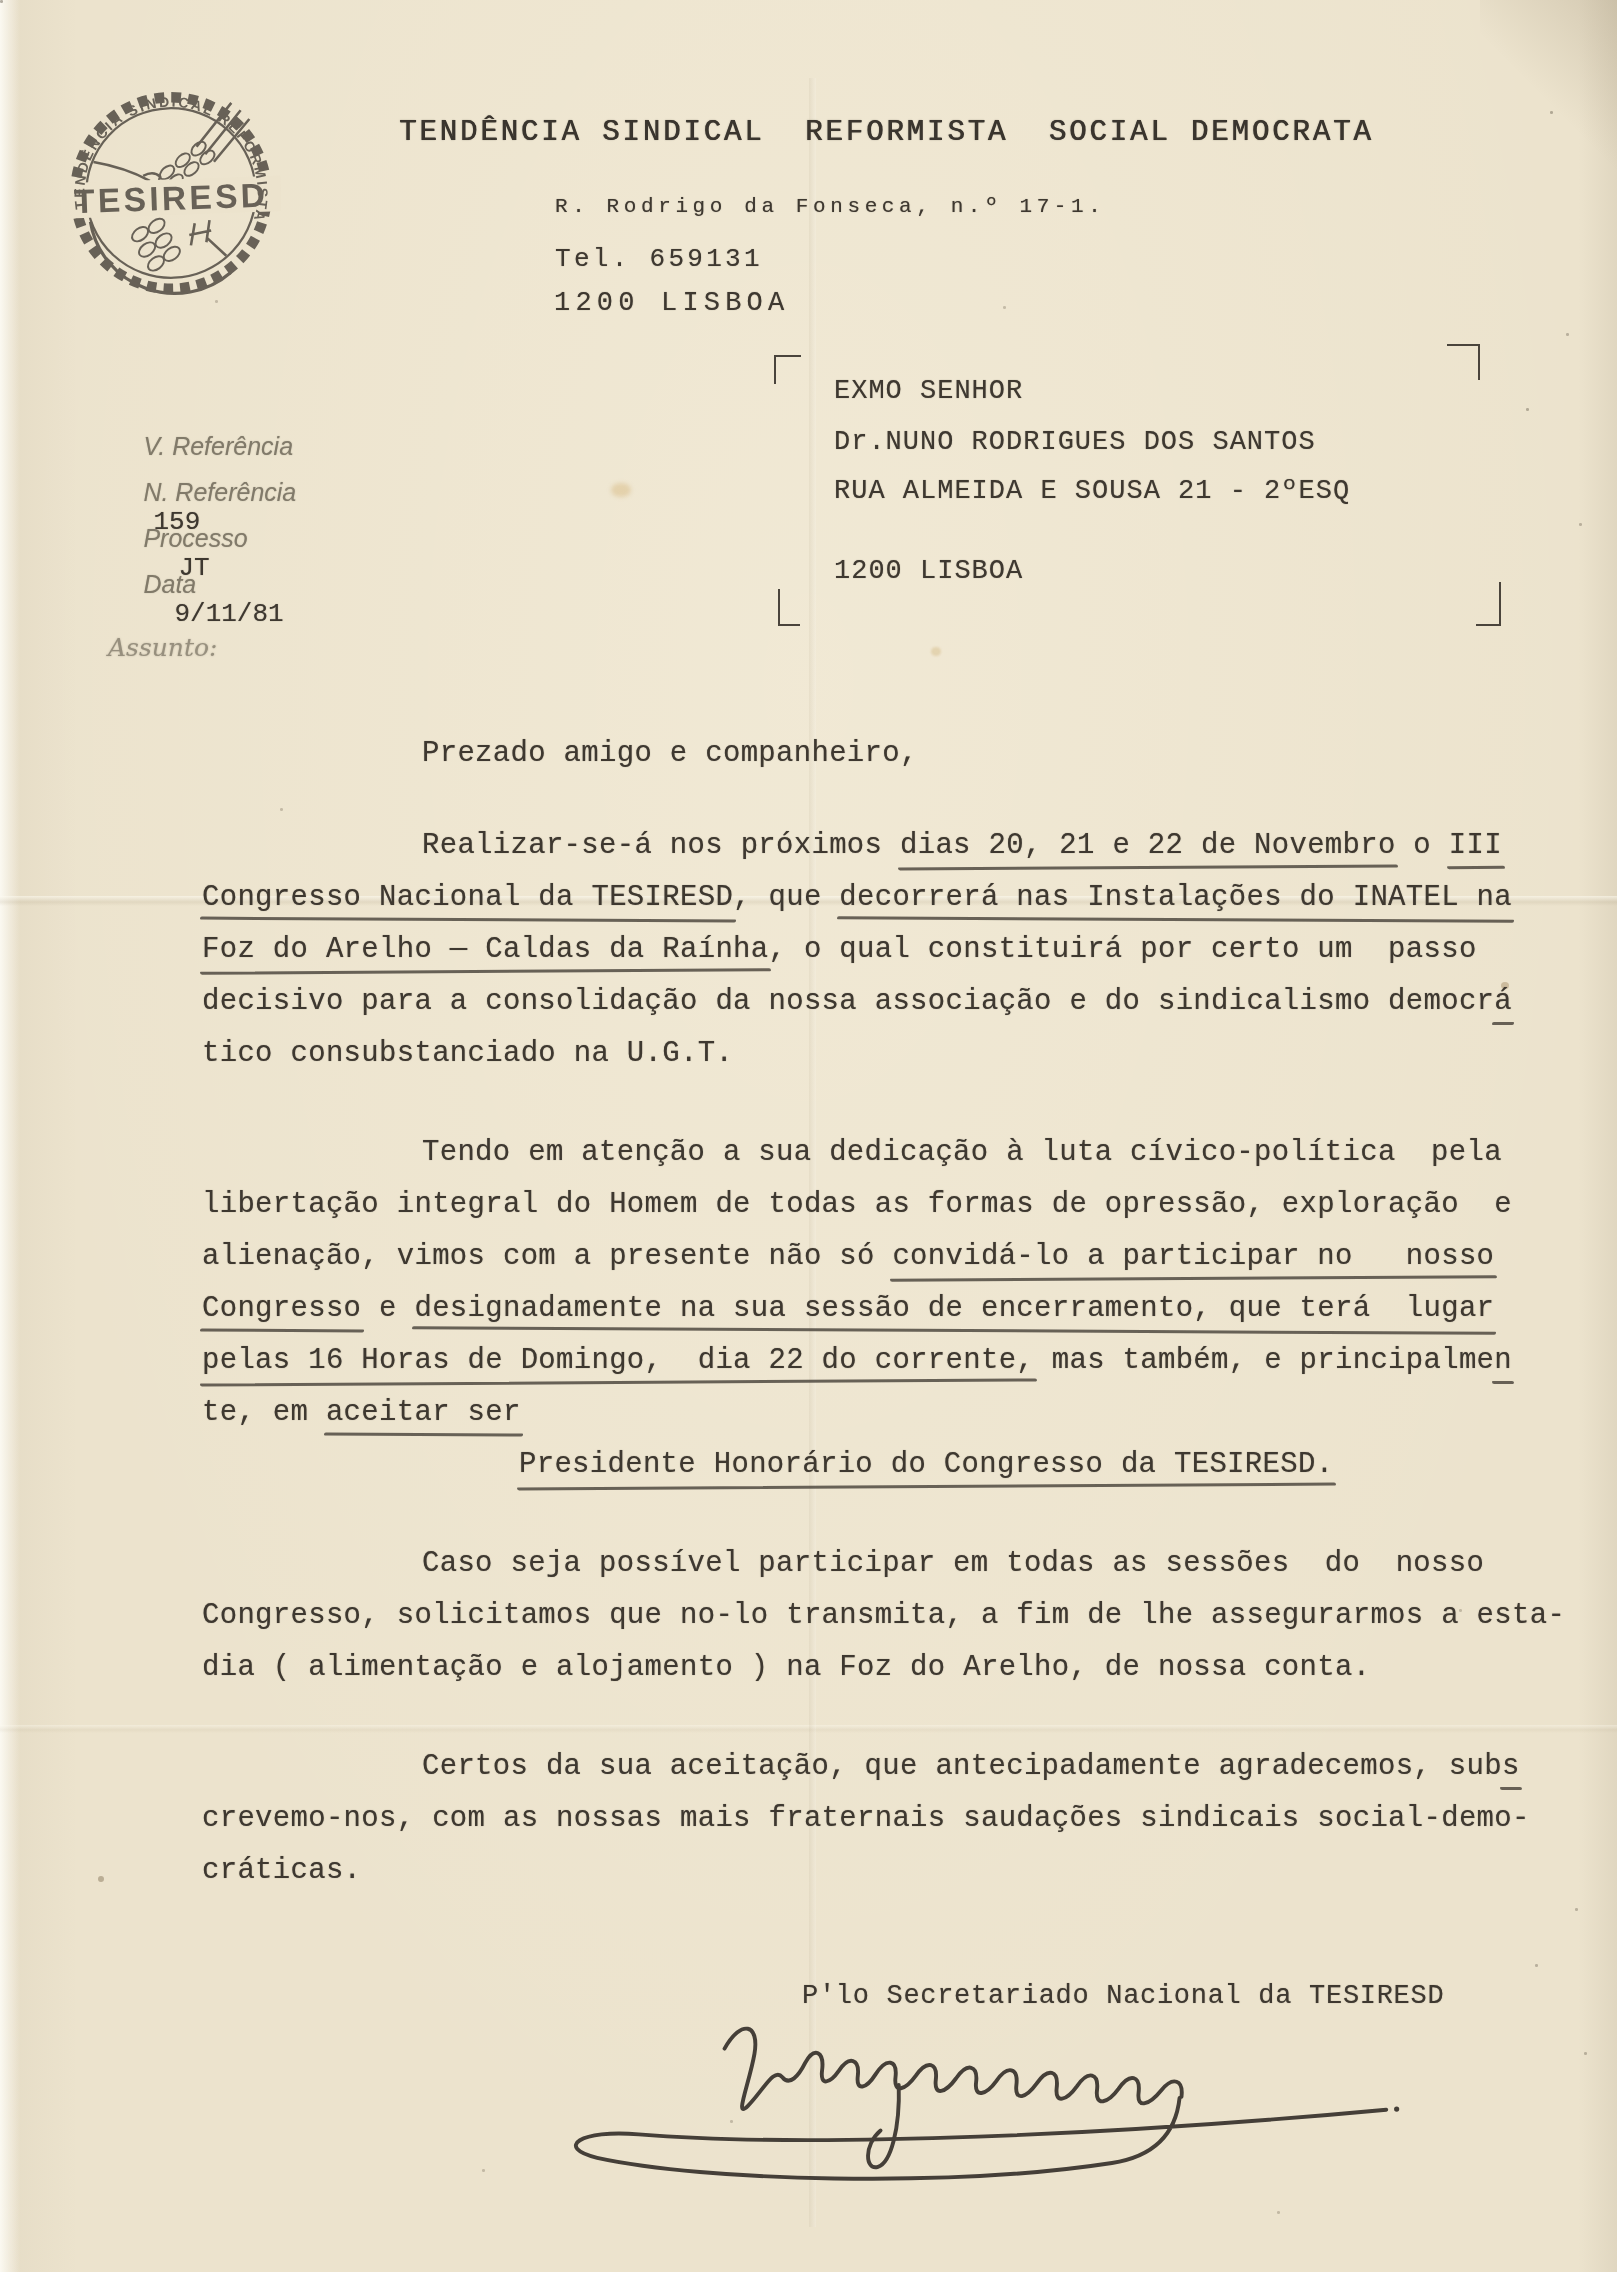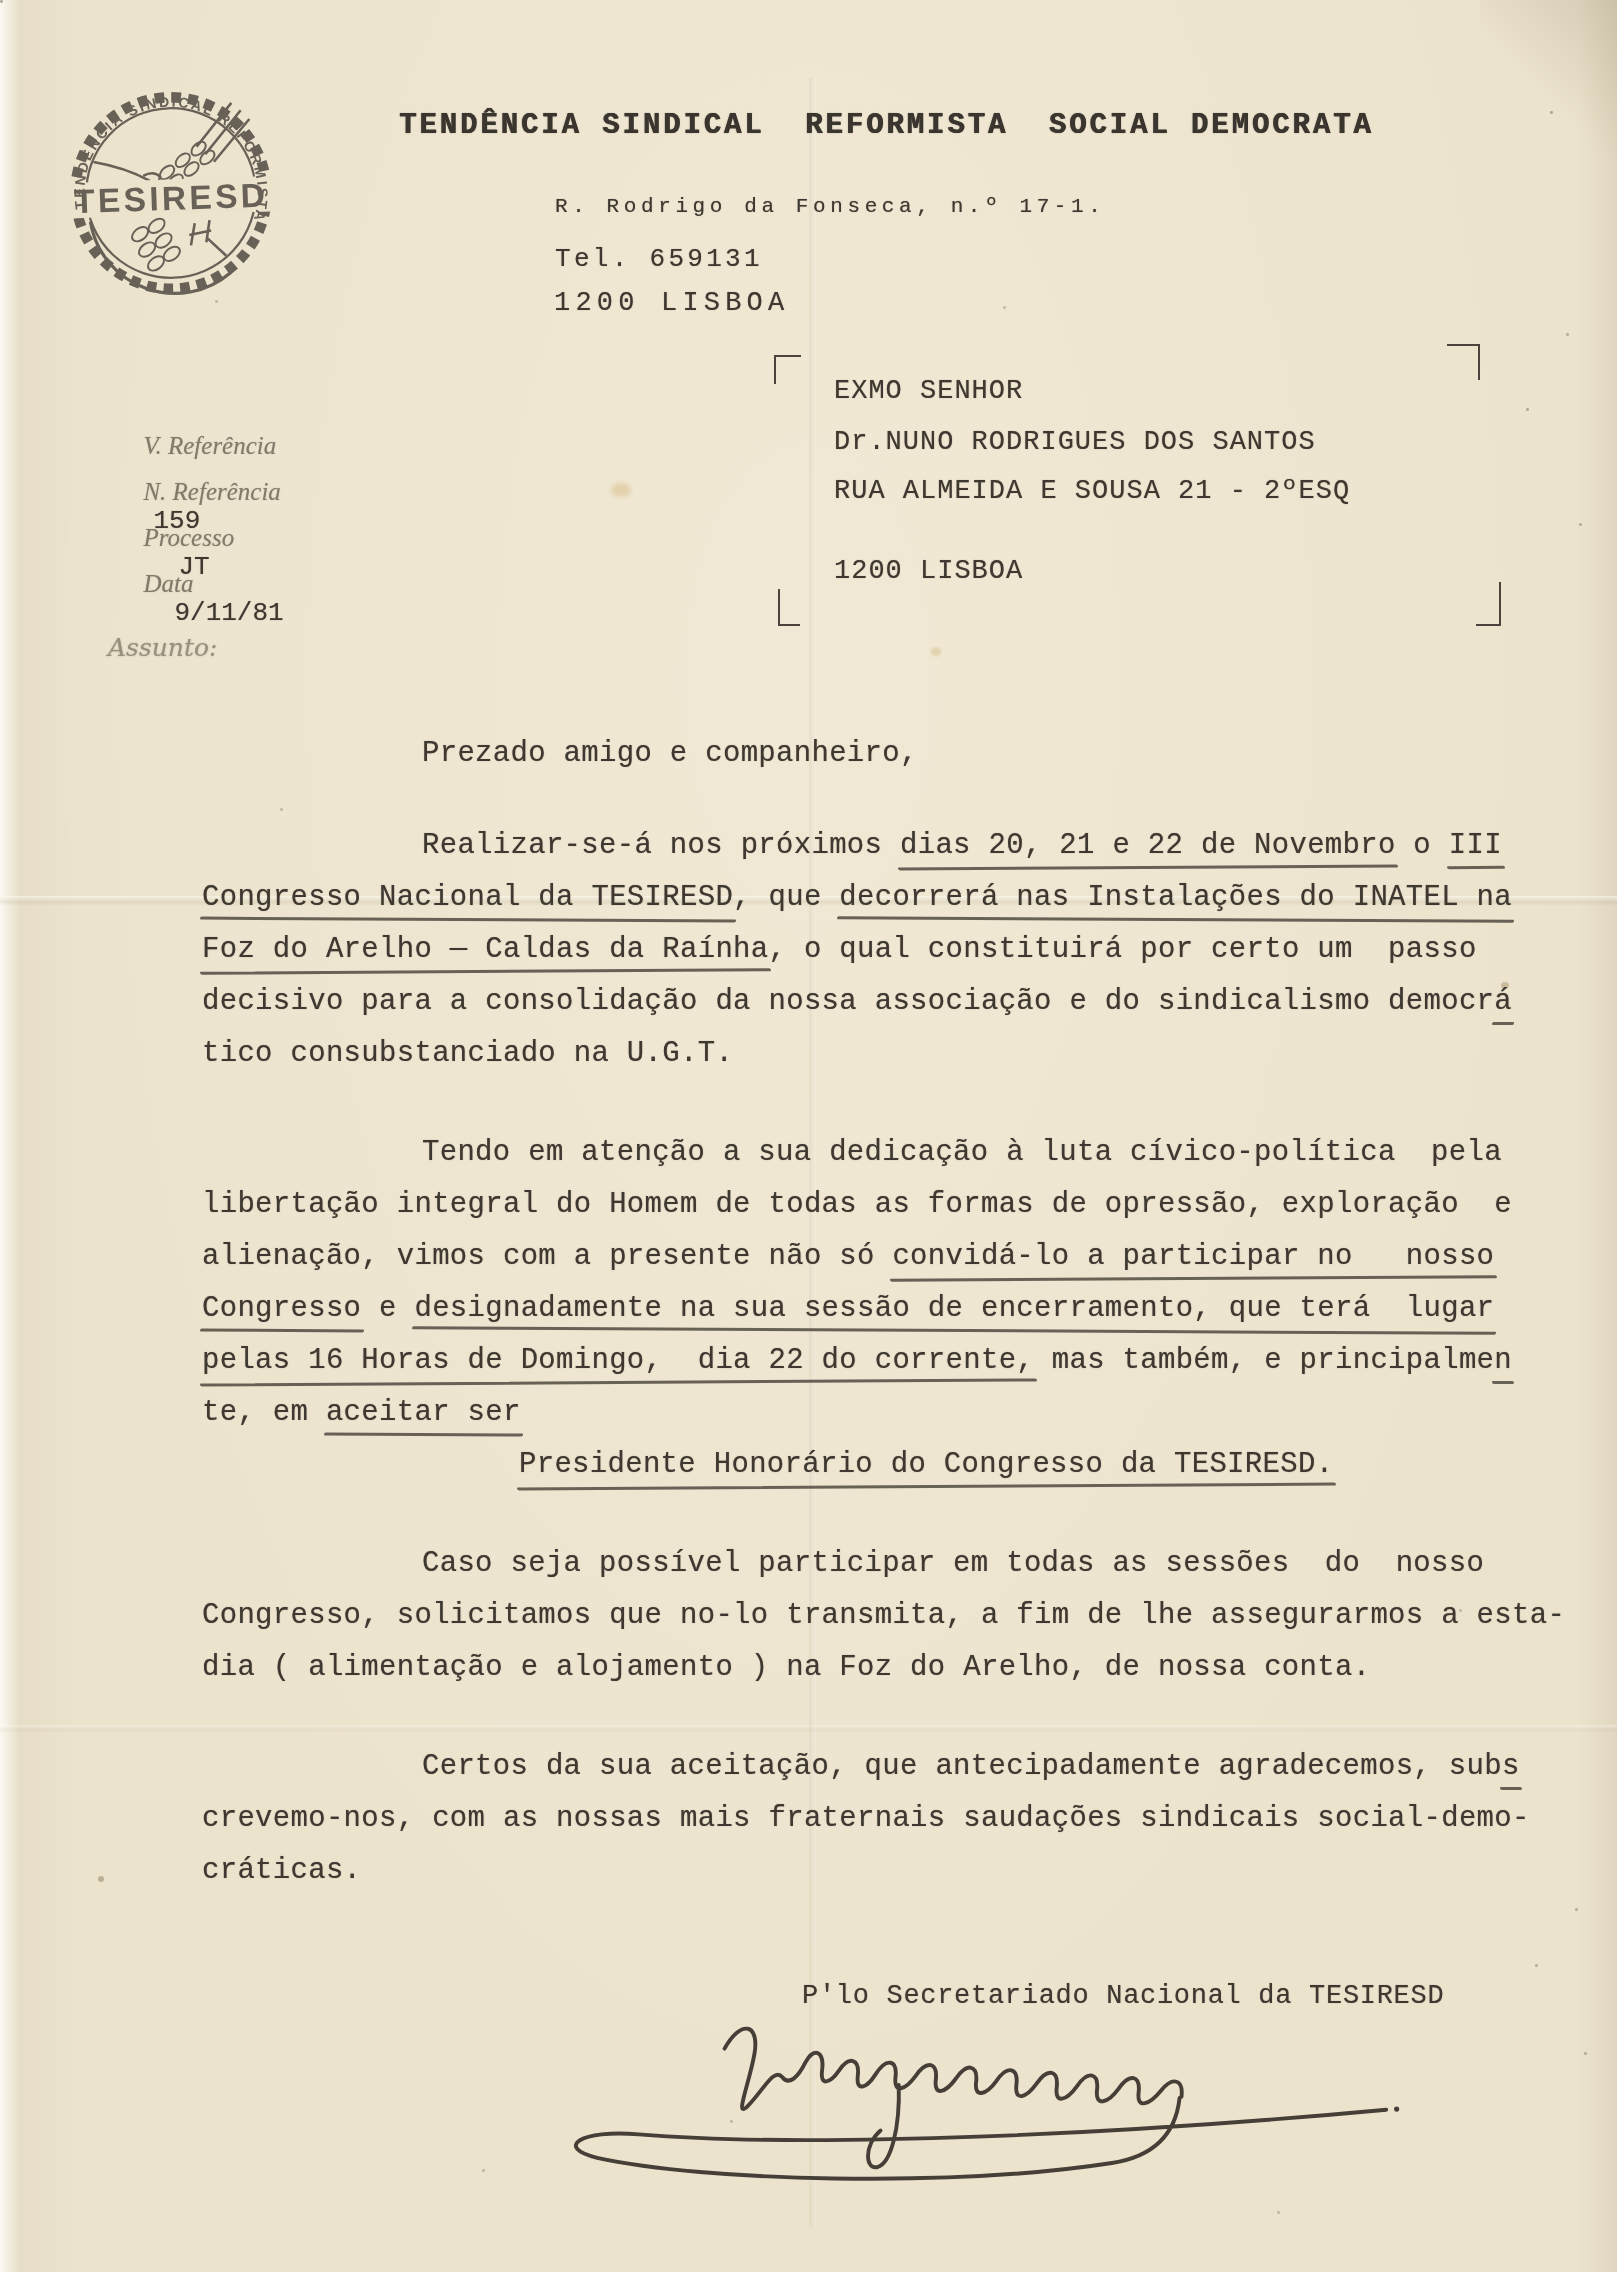--- a/index.html
+++ b/index.html
@@ -39,32 +39,32 @@
     background:rgba(70,60,45,.4);
     box-shadow: 1550px 111px 0 rgba(70,60,45,.35), 1566px 333px 0 rgba(70,60,45,.3),
       1526px 408px 0 rgba(70,60,45,.35), 1579px 523px 0 rgba(70,60,45,.3),
       1003px 306px 0 rgba(70,60,45,.25), 280px 808px 0 rgba(70,60,45,.25),
       1584px 2052px 0 rgba(70,60,45,.3), 1575px 1908px 0 rgba(70,60,45,.3),
       1535px 1964px 0 rgba(70,60,45,.3), 482px 2169px 0 rgba(70,60,45,.25),
       1277px 2211px 0 rgba(70,60,45,.25), 215px 300px 0 rgba(70,60,45,.25),
       730px 2120px 0 rgba(70,60,45,.25), 1459px 1609px 0 rgba(70,60,45,.25); }
 
   
-  .org-name{ position:absolute; left:399px; top:109px; font-size:29px; font-weight:bold;
+  .org-name{ position:absolute; left:399px; top:116px; font-size:29px; font-weight:normal;
     letter-spacing:2.9px; white-space:pre; color:#3a352e; text-shadow:0.7px 0 0 #3a352e, 0 0 1.3px rgba(58,53,46,.5); }
   .org-address{ position:absolute; left:555px; top:195px; font-size:21px; letter-spacing:4.6px; white-space:pre; }
   .org-tel{ position:absolute; left:555px; top:244px; font-size:26px; letter-spacing:3.3px; white-space:pre;text-align:right; }
   .org-city{ position:absolute; left:554px; top:288px; font-size:27px; letter-spacing:5.2px; white-space:pre; }
 
   .stamp{ position:absolute; left:61px; top:83px; width:220px; height:220px; }
 
   
   .ref-block{ position:absolute; left:106px; top:420px; }
   .ref-row{ position:relative; height:46px; white-space:pre; }
-  .ref-label{ font-family:Liberation Serif, serif; font-style:italic;
+  .ref-label{ font-family:Liberation Sans, sans-serif; font-style:italic;
     font-size:25px; color:#6a6354; opacity:.82; text-shadow:0 0 1.3px rgba(106,99,84,.5);margin-top:28px; }
   .ref-value{ font-size:26px; }
   .assunto{ position:absolute; left:108px; top:633px; font-family:"DejaVu Serif","Liberation Serif",serif;
     font-style:italic; font-size:25px; color:#6a6354; opacity:.65; text-shadow:0 0 2px rgba(106,99,84,.6); }
 
   
   .recipient{ position:absolute; left:834px; top:376px; font-size:27px; letter-spacing:1px; }
   .recipient .r1{ position:absolute; left:0; top:0; white-space:pre; }
   .recipient .r2{ position:absolute; left:0; top:51px; white-space:pre; }
   .recipient .r3{ position:absolute; left:0; top:100px; white-space:pre; }

